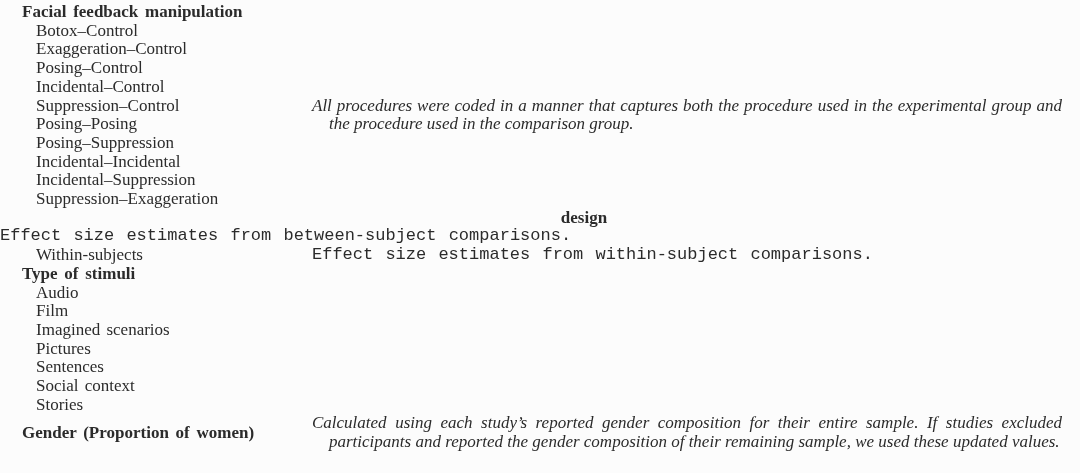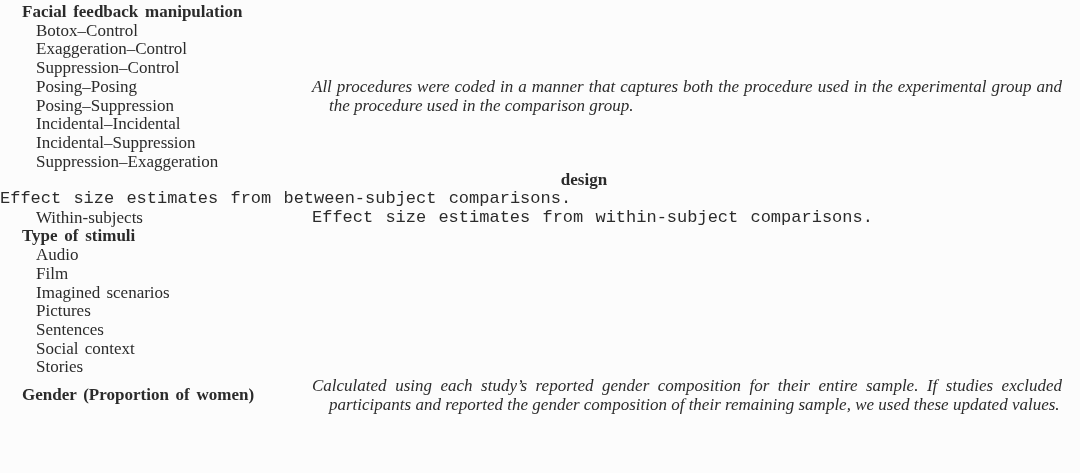--- a/index.html
+++ b/index.html
@@ -65,20 +65,22 @@
 <body>
 
 <div class="doc">
 
   <div class="hdr">Facial feedback manipulation</div>
 
   <div class="row">
     <div class="left">
       <div class="item">Botox–Control</div>
       <div class="item">Exaggeration–Control</div>
+      <div class="item">Posing–Control</div>
+      <div class="item">Incidental–Control</div>
       <div class="item">Suppression–Control</div>
       <div class="item">Posing–Posing</div>
       <div class="item">Posing–Suppression</div>
       <div class="item">Incidental–Incidental</div>
       <div class="item">Incidental–Suppression</div>
       <div class="item">Suppression–Exaggeration</div>
     </div>
     <div class="right">
       <div class="desc-par">All procedures were coded in a manner that captures both the procedure used in the experimental group and the procedure used in the comparison group.</div>
     </div>

